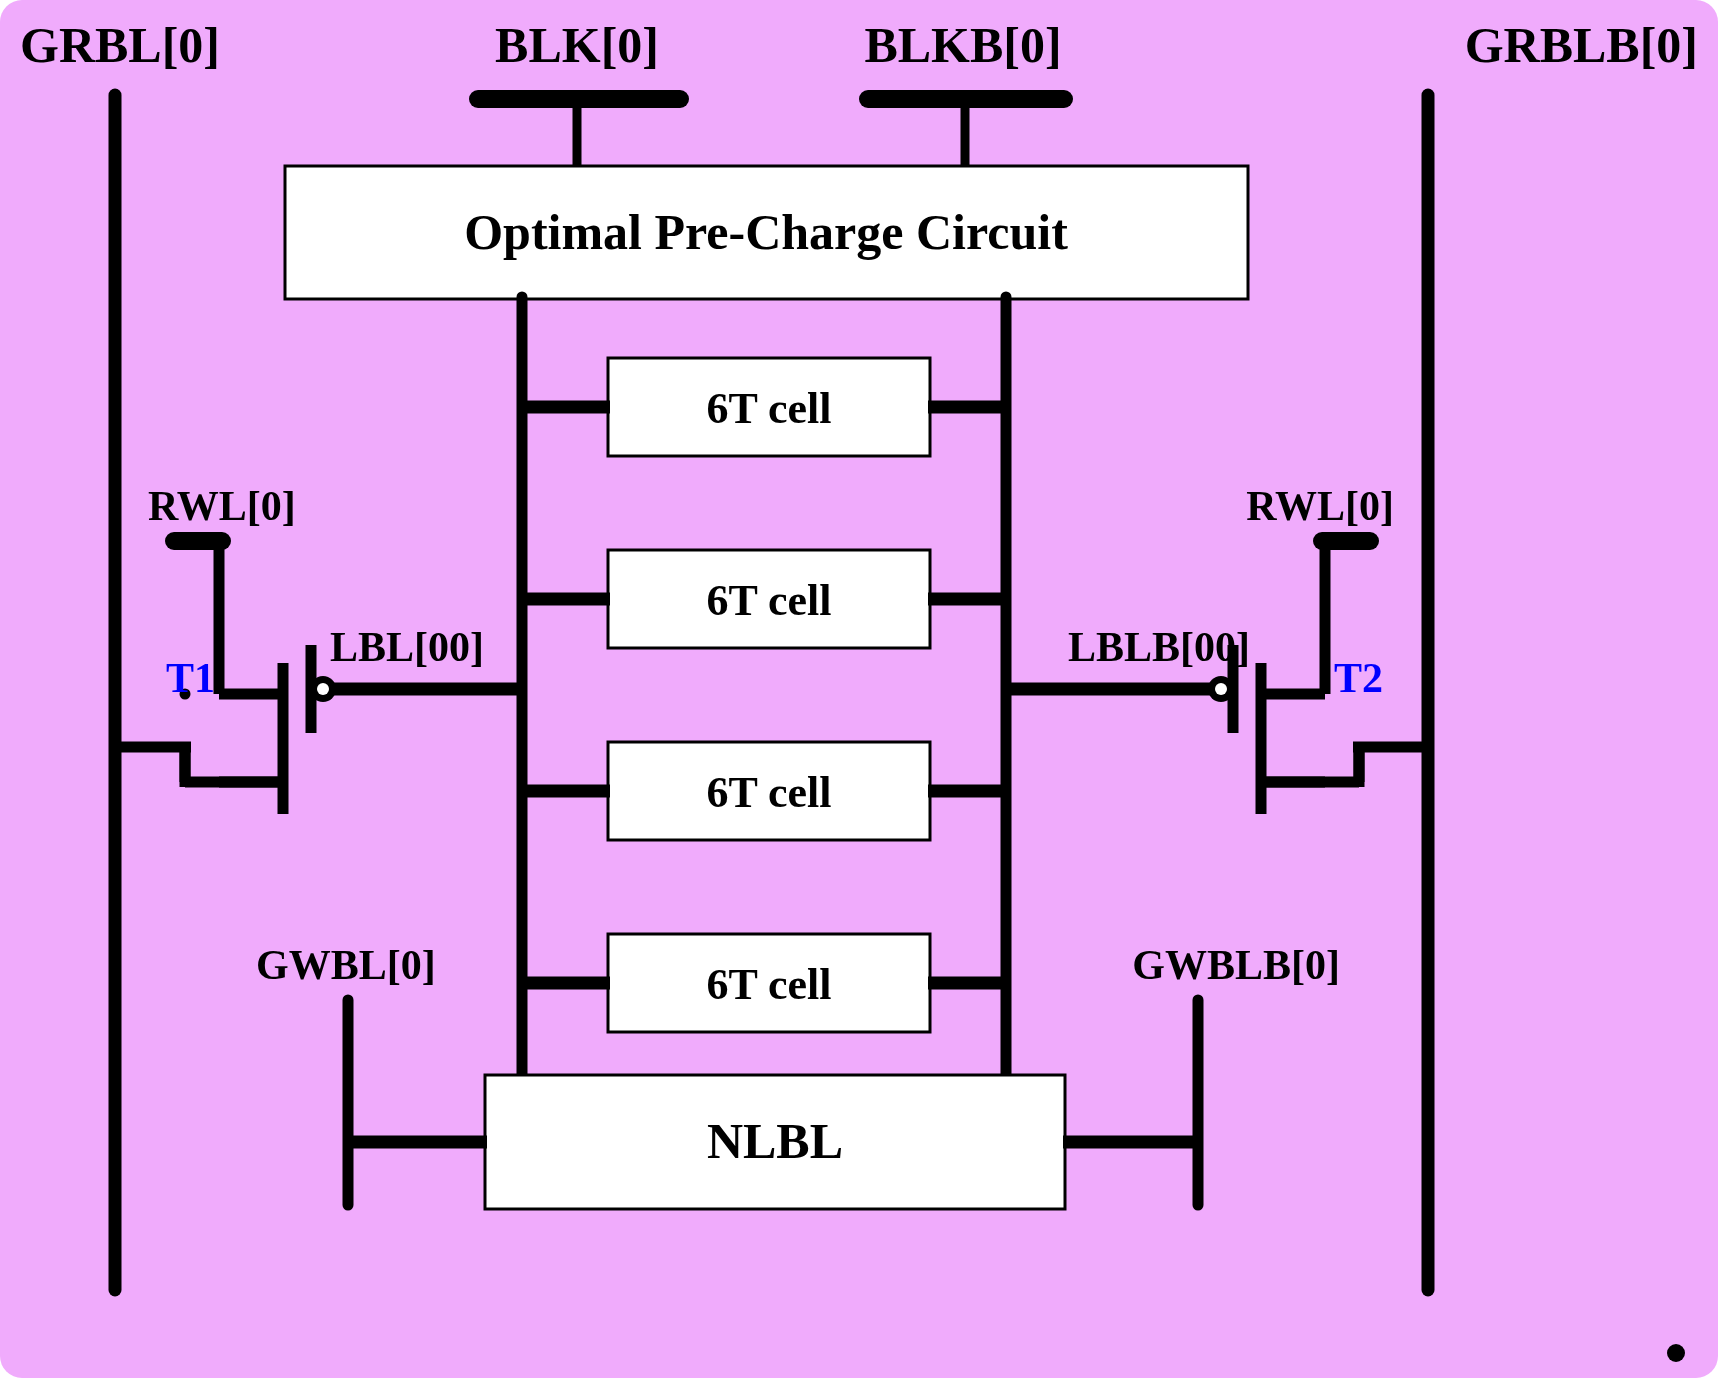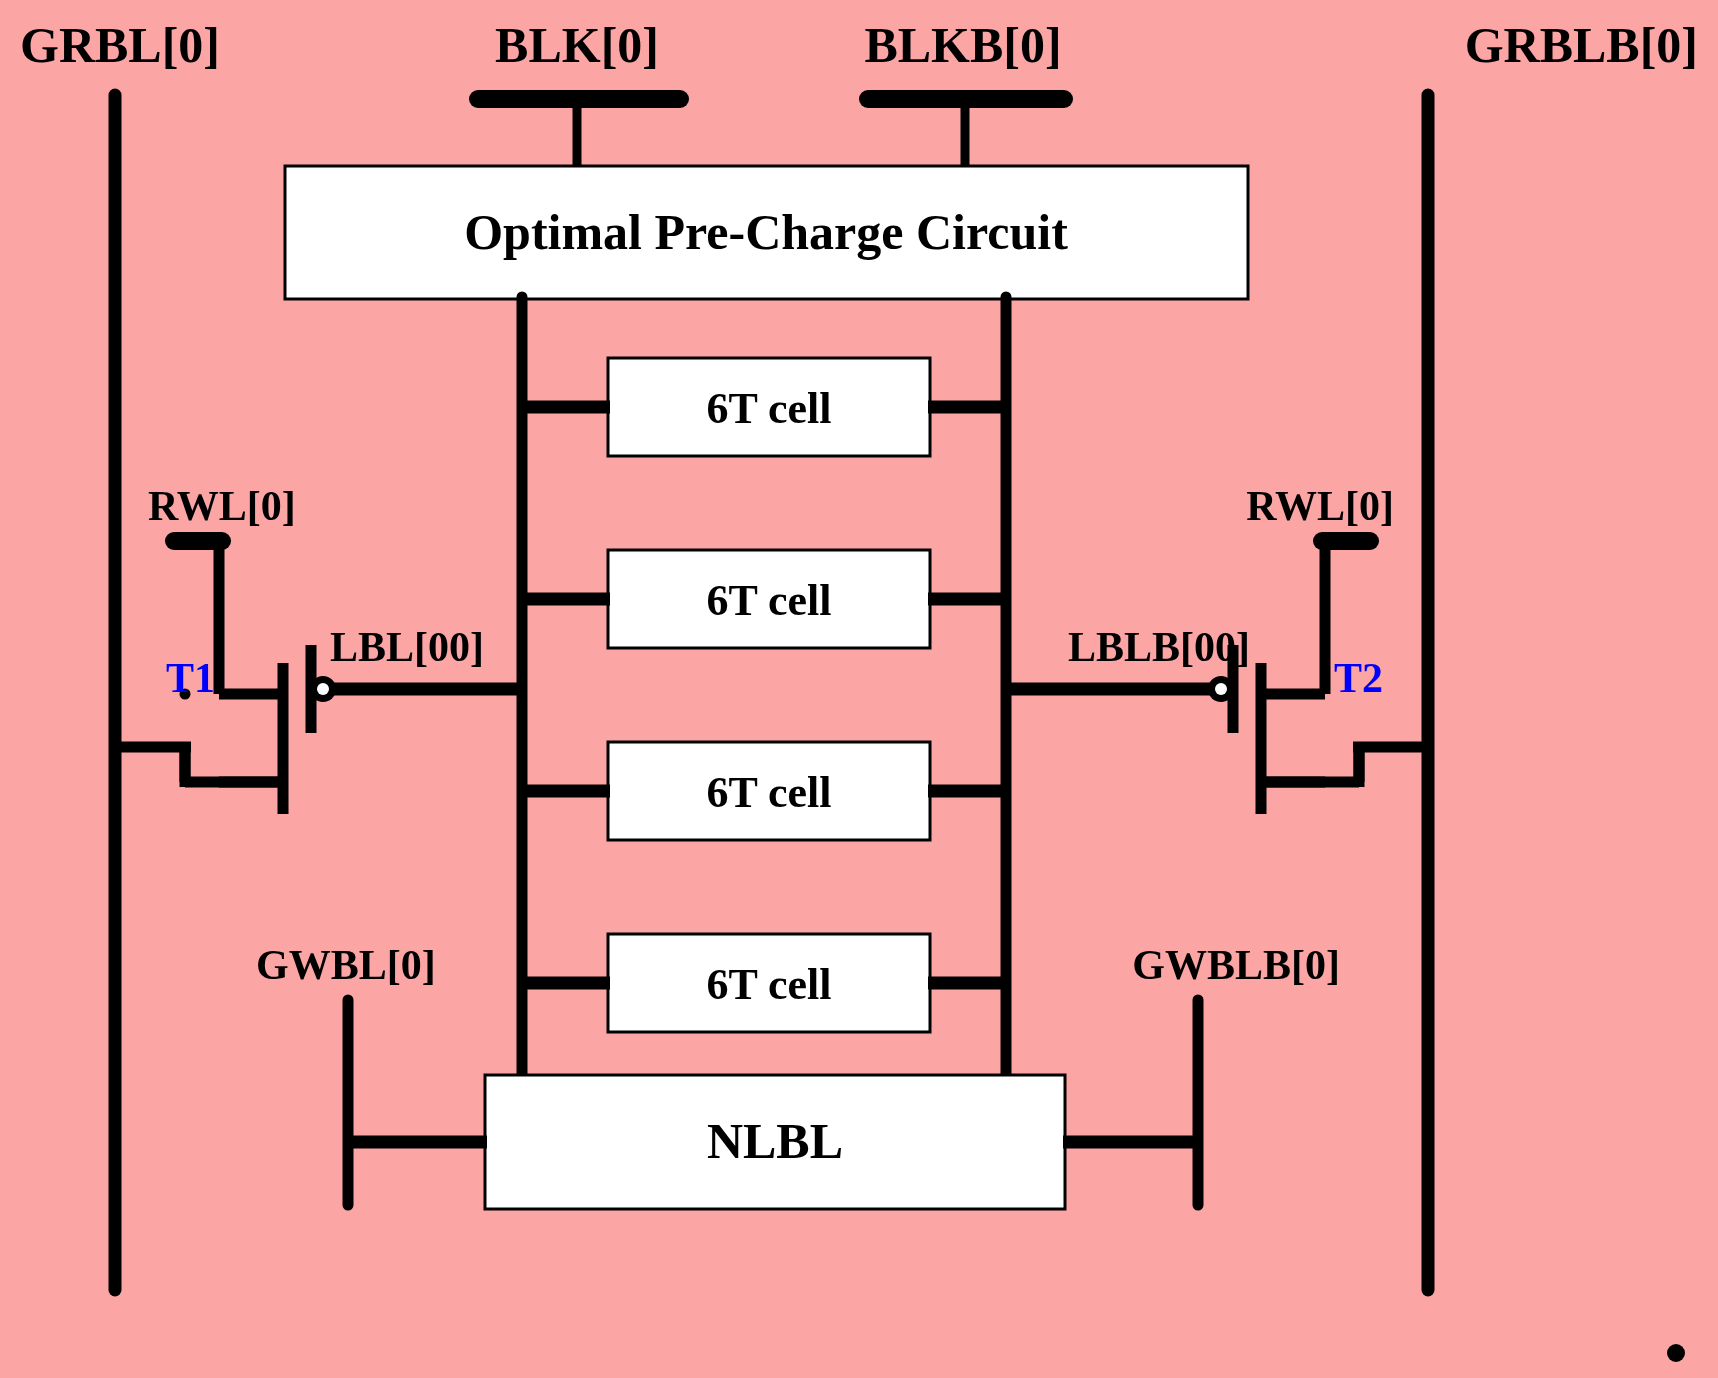--- a/index.html
+++ b/index.html
@@ -10,21 +10,22 @@
   body {
     width: 1718px;
     height: 1378px;
     overflow: hidden;
     font-family: "Liberation Serif", "DejaVu Serif", serif;
   }
   #canvas-root {
     position: relative;
     width: 1718px;
     height: 1378px;
-    background: #fca5a5;
+    background: #f0abfc;
+    border-radius: 22px;
   }
   svg#circuit {
     display: block;
     width: 1718px;
     height: 1378px;
   }
   .rail      { stroke: #000000; stroke-width: 13; stroke-linecap: round; }
   .rail-thin { stroke: #000000; stroke-width: 11; stroke-linecap: round; }
   .thickbar  { stroke: #000000; stroke-width: 18; stroke-linecap: round; }
   .stub      { stroke: #000000; stroke-width: 9;  stroke-linecap: butt; }

